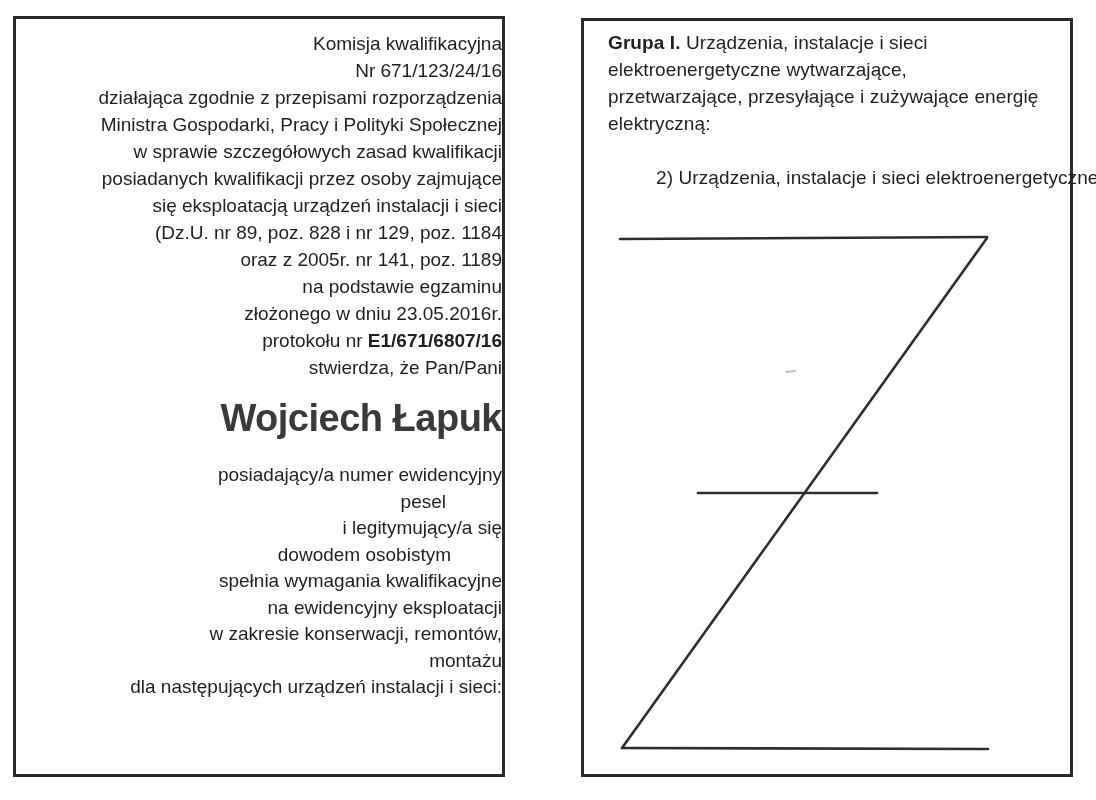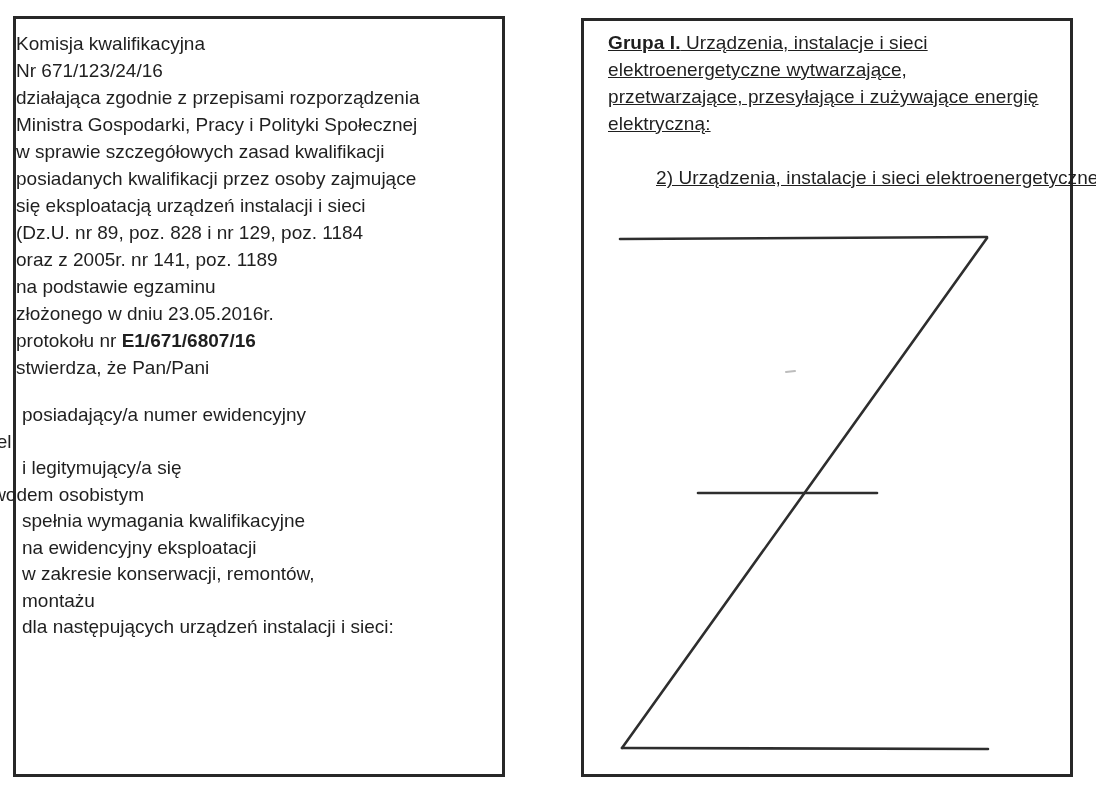--- a/index.html
+++ b/index.html
@@ -21,21 +21,21 @@
     background: #ffffff;
     border: 3px solid #282828;
     box-sizing: border-box;
   }
   .panel-left {
     left: 13px;
     top: 16px;
     width: 492px;
     height: 761px;
     padding-top: 11px;
-    text-align: left;
+    text-align: right;
   }
   .panel-right {
     left: 581px;
     top: 18px;
     width: 492px;
     height: 759px;
     padding: 8px 0 0 24px;
     text-align: left;
   }
   .ln {
@@ -68,21 +68,20 @@
   .shift-pesel {
     transform: translateX(-56px);
   }
   .shift-dowod {
     transform: translateX(-51px);
   }
   .panel-right .ln {
     font-size: 19px;
     line-height: 27px;
     letter-spacing: 0.1px;
-    text-decoration: underline;
   }
   .item-paragraph {
     margin-top: 27px;
     margin-left: 48px;
   }
   .zmark {
     position: absolute;
     left: 0;
     top: 0;
     width: 486px;
@@ -114,20 +113,21 @@
       <div class="ln">posiadanych kwalifikacji przez osoby zajmujące</div>
       <div class="ln">się eksploatacją urządzeń instalacji i sieci</div>
       <div class="ln">(Dz.U. nr 89, poz. 828 i nr 129, poz. 1184</div>
       <div class="ln">oraz z 2005r. nr 141, poz. 1189</div>
       <div class="ln">na podstawie egzaminu</div>
       <div class="ln">złożonego w dniu 23.05.2016r.</div>
       <div class="ln"><span>protokołu nr </span><span class="b">E1/671/6807/16</span></div>
       <div class="ln">stwierdza, że Pan/Pani</div>
     </div>
 
+    <div class="holder-name">Wojciech Łapuk</div>
 
     <div class="details">
       <div class="ln">posiadający/a numer ewidencyjny</div>
       <div class="ln shift-pesel">pesel</div>
       <div class="ln">i legitymujący/a się</div>
       <div class="ln shift-dowod">dowodem osobistym</div>
       <div class="ln">spełnia wymagania kwalifikacyjne</div>
       <div class="ln">na ewidencyjny eksploatacji</div>
       <div class="ln">w zakresie konserwacji, remontów,</div>
       <div class="ln">montażu</div>

